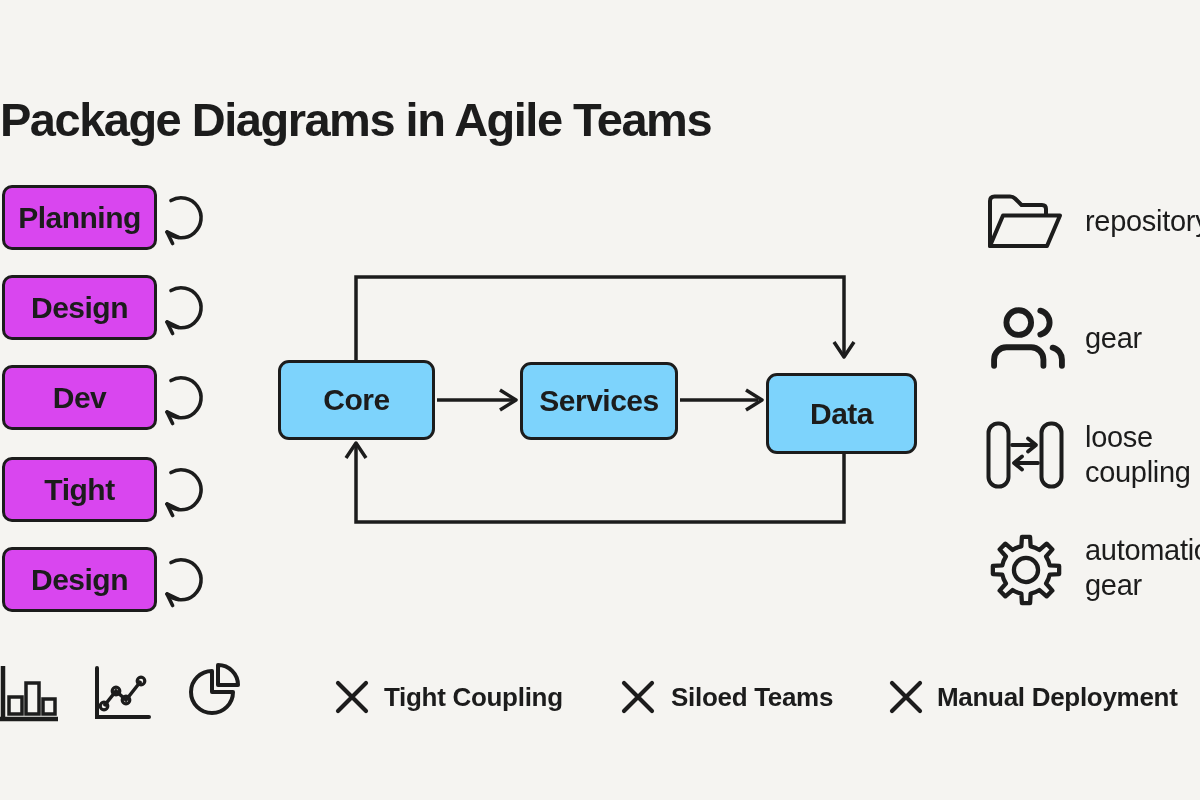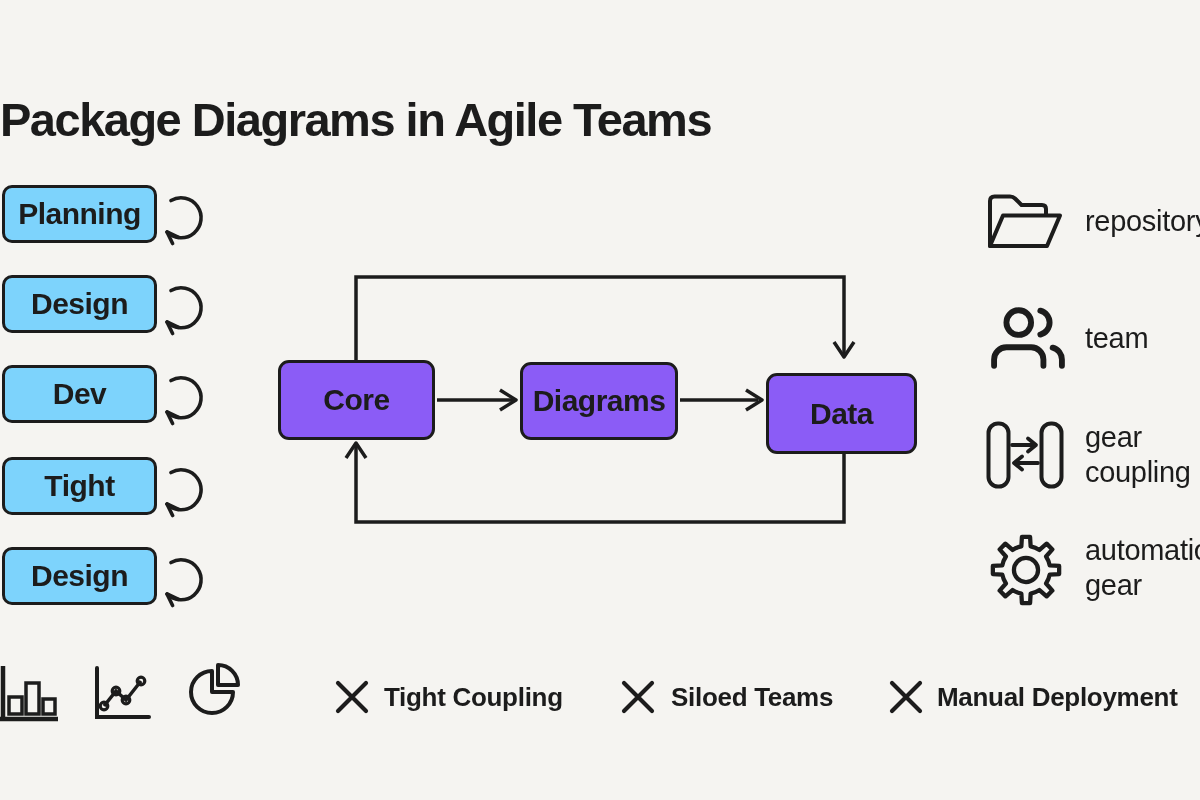--- a/index.html
+++ b/index.html
@@ -1,24 +1,24 @@
 <!DOCTYPE html>
 <html><head>
 <meta charset="utf-8">
 <style>
   html,body{margin:0;padding:0;background:#f5f4f1;overflow:hidden;}
   .canvas{position:relative;width:1200px;height:800px;background:#f5f4f1;
           font-family:"Liberation Sans",sans-serif;color:#1c1c1c;overflow:hidden;}
   .title{position:absolute;top:60px;left:0;width:100%;text-align:left;
          font-size:47px;font-weight:700;letter-spacing:-1.5px;margin-top:32px;}
-  .stage-box{position:absolute;left:2px;width:155px;height:58px;background:#7dd3fc;
+  .stage-box{position:absolute;left:2px;width:155px;height:65px;background:#d946ef;
              border:3.5px solid #1c1c1c;border-radius:10px;box-sizing:border-box;
              display:flex;align-items:center;justify-content:center;
              font-size:30px;font-weight:600;letter-spacing:-0.5px;}
-  .flow-box{position:absolute;background:#8b5cf6;border:3.5px solid #1c1c1c;border-radius:11px;
+  .flow-box{position:absolute;background:#7dd3fc;border:3.5px solid #1c1c1c;border-radius:11px;
             box-sizing:border-box;display:flex;align-items:center;justify-content:center;
             font-size:30px;font-weight:600;letter-spacing:-0.5px;}
   .abs{position:absolute;}
   .legend-label{position:absolute;left:1085px;width:112px;font-size:29px;line-height:35px;
                 font-weight:500;letter-spacing:-0.3px;}
   .anti-label{position:absolute;font-size:26px;font-weight:600;line-height:38px;letter-spacing:-0.3px;}
   .s{stroke:#1c1c1c;fill:none;}
 </style>
 </head>
 <body>
@@ -83,52 +83,52 @@
       <path class="s" stroke-width="3.5" stroke-linejoin="round" d="M476,125 L492,135 L476,145"></path>
 
       <path class="s" stroke-width="3.5" d="M574,176 L574,257 L86,257 L86,181"></path>
       <path class="s" stroke-width="3.5" stroke-linejoin="round" d="M76,193 L86,178 L96,193"></path>
     </svg>
 
     <div class="flow-box" style="left:278px;top:360px;width:157px;height:80px">
       <span>Core</span>
     </div>
     <div class="flow-box" style="left:520px;top:362px;width:158px;height:78px">
-      <span>Diagrams</span>
+      <span>Services</span>
     </div>
     <div class="flow-box" style="left:766px;top:373px;width:151px;height:81px">
       <span>Data</span>
     </div>
   </div>
 
   <div>
 
     <svg class="abs" style="left:983px;top:188px" width="84" height="66" viewBox="0 0 84 66">
       <path class="s" stroke-width="4" stroke-linejoin="round" stroke-linecap="round" d="M7,58 L7,13 Q7,8.5 11.5,8.5 L27,8.5 Q30,8.5 32,10.5 L38.5,17 L59,17 Q63,17 63,21 L63,26"></path>
       <path class="s" stroke-width="4" stroke-linejoin="round" d="M7,58 L20,27.5 L77,27.5 L64,58 Z"></path>
     </svg>
     <div class="legend-label" style="top:204px">repository</div>
 
     <svg class="abs" style="left:991px;top:301px" width="74" height="74" viewBox="0 0 24 24">
       <path class="s" stroke-width="1.9" stroke-linecap="round" stroke-linejoin="round" d="M17 21v-2a4 4 0 0 0-4-4H5a4 4 0 0 0-4 4v2"></path>
       <circle class="s" stroke-width="1.9" cx="9" cy="7" r="4"></circle>
       <path class="s" stroke-width="1.9" stroke-linecap="round" stroke-linejoin="round" d="M23 21v-2a4 4 0 0 0-3-3.87"></path>
       <path class="s" stroke-width="1.9" stroke-linecap="round" stroke-linejoin="round" d="M16 3.13a4 4 0 0 1 0 7.75"></path>
     </svg>
-    <div class="legend-label" style="top:321px">team</div>
+    <div class="legend-label" style="top:321px">gear</div>
 
     <svg class="abs" style="left:985px;top:420px" width="80" height="70" viewBox="0 0 80 70">
       <rect class="s" stroke-width="4" x="3.5" y="3.5" width="20" height="63" rx="9.5"></rect>
       <rect class="s" stroke-width="4" x="56.5" y="3.5" width="20" height="63" rx="9.5"></rect>
       <path class="s" stroke-width="3.8" stroke-linecap="round" d="M27,25 L48,25"></path>
       <path class="s" stroke-width="3.8" stroke-linecap="round" stroke-linejoin="round" d="M43,18.5 L51,25 L43,31.5"></path>
       <path class="s" stroke-width="3.8" stroke-linecap="round" d="M53,43 L32,43"></path>
       <path class="s" stroke-width="3.8" stroke-linecap="round" stroke-linejoin="round" d="M37,36.5 L29,43 L37,49.5"></path>
     </svg>
-    <div class="legend-label" style="top:420px">gear coupling</div>
+    <div class="legend-label" style="top:420px">loose coupling</div>
 
     <svg class="abs" style="left:987px;top:531px" width="78" height="78" viewBox="-42 -42 84 84">
       <path class="s" stroke-width="4.6" stroke-linejoin="round" d="M25.5,-5 L35.7,-4.4 L35.7,4.4 L25.5,5 A26,26 0 0 1 21.6,14.5 L28.4,22.2 L22.2,28.4 L14.5,21.6
            A26,26 0 0 1 5,25.5 L4.4,35.7 L-4.4,35.7 L-5,25.5 A26,26 0 0 1 -14.5,21.6 L-22.2,28.4 L-28.4,22.2 L-21.6,14.5
            A26,26 0 0 1 -25.5,5 L-35.7,4.4 L-35.7,-4.4 L-25.5,-5 A26,26 0 0 1 -21.6,-14.5 L-28.4,-22.2 L-22.2,-28.4 L-14.5,-21.6
            A26,26 0 0 1 -5,-25.5 L-4.4,-35.7 L4.4,-35.7 L5,-25.5 A26,26 0 0 1 14.5,-21.6 L22.2,-28.4 L28.4,-22.2 L21.6,-14.5
            A26,26 0 0 1 25.5,-5 Z"></path>
       <circle class="s" stroke-width="4.6" cx="0" cy="0" r="13"></circle>
     </svg>
     <div class="legend-label" style="top:533px">automation gear</div>

